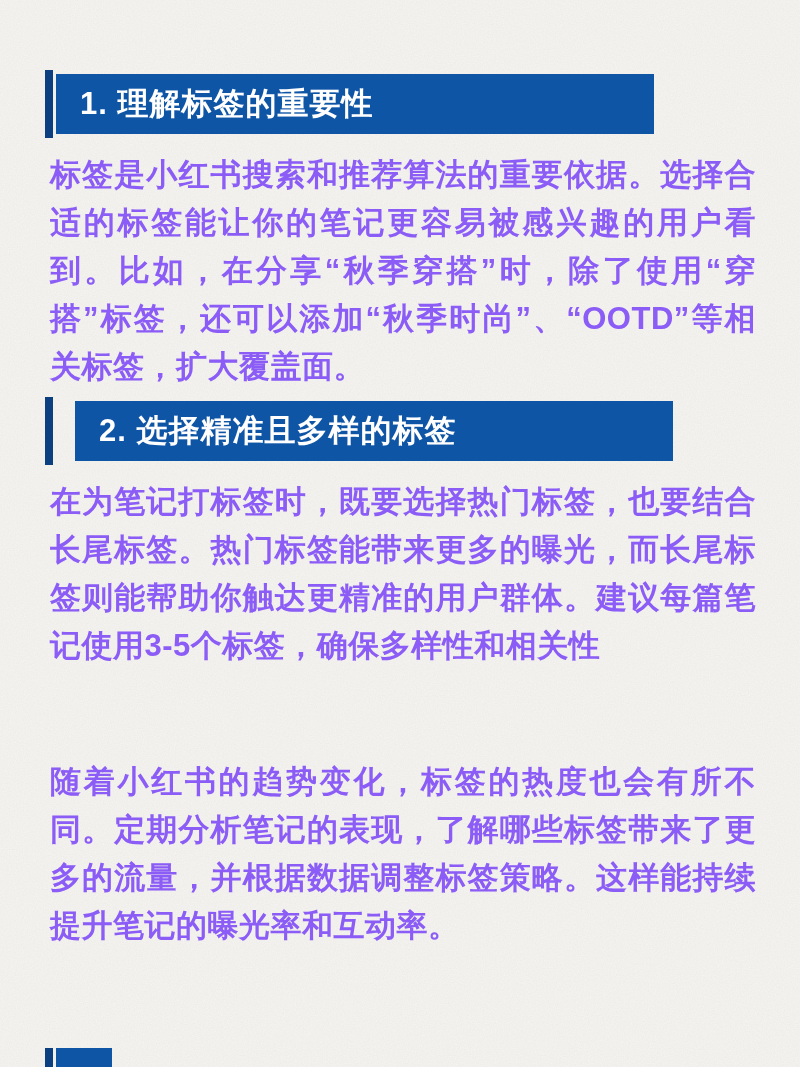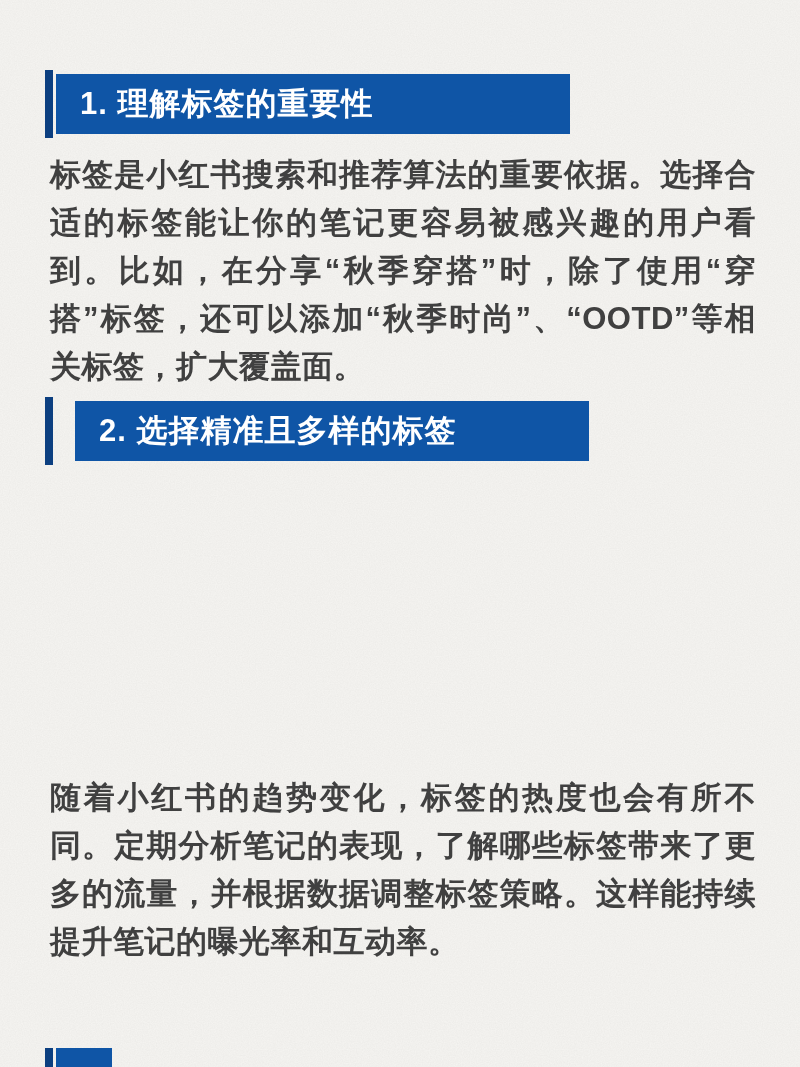--- a/index.html
+++ b/index.html
@@ -34,53 +34,53 @@
     align-items: stretch;
   }
   .accent-bar {
     width: 8px;
     height: 68px;
     background: #0c3f80;
     margin-top: -4px;
   }
   .header-box {
     margin-left: 3px;
-    width: 514px;
+    width: 598px;
     height: 60px;
     background: #0f55a6;
     display: flex;
     align-items: center;
     padding-left: 24px;
     box-sizing: border-box;
   }
   .header-title {
     color: #ffffff;
     font-size: 31px;
     font-weight: 700;
     letter-spacing: 1px;
     white-space: nowrap;
   }
   .body-text {
     position: absolute;
     left: 50px;
     width: 706px;
-    color: #404040;
+    color: #8b5cf6;
     font-size: 31px;
     font-weight: 700;
     line-height: 48px;
     letter-spacing: 0.5px;
     text-align: justify;
     margin: 0;
   }
   #header-1 { top: 74px; }
   #body-1   { top: 151px; }
   #header-2 { top: 401px; gap: 19px; }
   #body-2   { top: 478px; }
   #header-3 { top: 682px; }
-  #body-3   { top: 774px; }
+  #body-3   { top: 758px; }
   .partial-next-header {
     position: absolute;
     left: 45px;
     top: 1048px;
     display: flex;
     height: 19px;
     overflow: hidden;
   }
   .partial-accent {
     width: 8px;
@@ -118,20 +118,21 @@
     </div>
   </div>
   <p class="body-text" id="body-1">标签是小红书搜索和推荐算法的重要依据。选择合适的标签能让你的笔记更容易被感兴趣的用户看到。比如，在分享“秋季穿搭”时，除了使用“穿搭”标签，还可以添加“秋季时尚”、“OOTD”等相关标签，扩大覆盖面。</p>
 
   <div class="section-header" id="header-2">
     <div class="accent-bar"></div>
     <div class="header-box">
       <span class="header-title">2. 选择精准且多样的标签</span>
     </div>
   </div>
+  <p class="body-text" id="body-2">在为笔记打标签时，既要选择热门标签，也要结合长尾标签。热门标签能带来更多的曝光，而长尾标签则能帮助你触达更精准的用户群体。建议每篇笔记使用3-5个标签，确保多样性和相关性</p>
 
   <p class="body-text" id="body-3">随着小红书的趋势变化，标签的热度也会有所不同。定期分析笔记的表现，了解哪些标签带来了更多的流量，并根据数据调整标签策略。这样能持续提升笔记的曝光率和互动率。</p>
 
   <div class="partial-next-header">
     <div class="partial-accent"></div>
     <div class="partial-box"></div>
   </div>
 
 </div>
 

